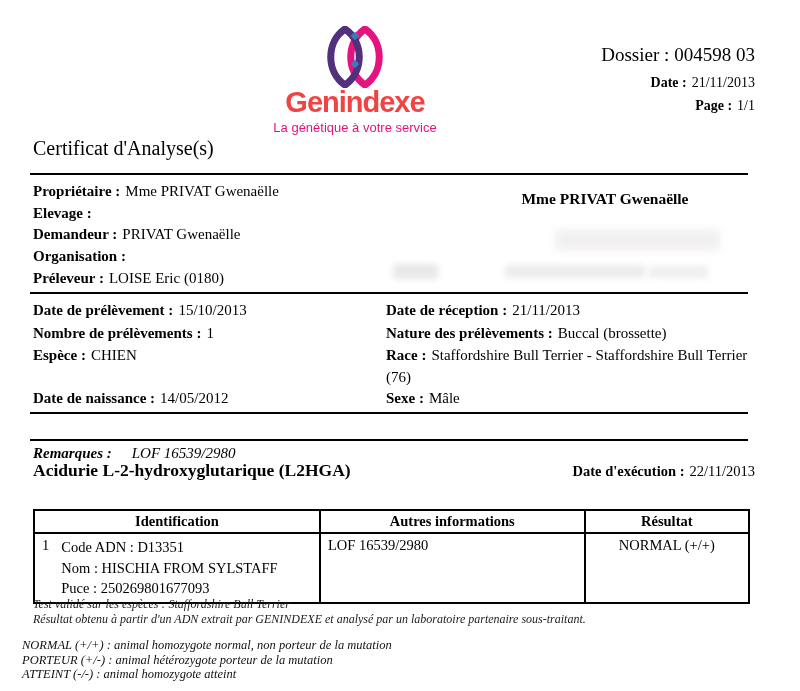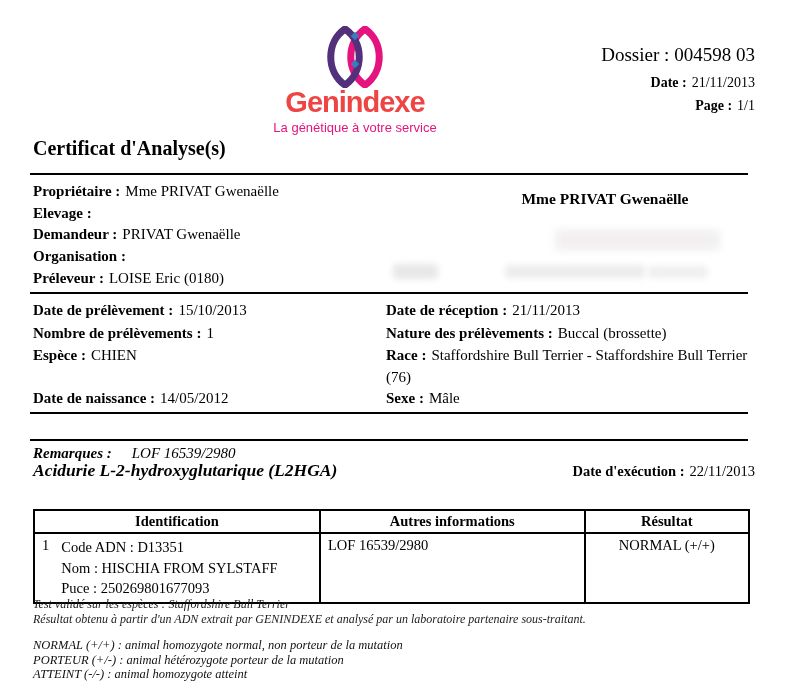--- a/index.html
+++ b/index.html
@@ -13,21 +13,21 @@
   .brand{font-size:29px;font-weight:bold;color:#ef4444;line-height:1;letter-spacing:-1px;}
   .tagline{font-size:13px;color:#e5137d;margin-top:3px;}
 
   .hdr-right{position:absolute;top:44px;right:45px;text-align:right;}
   .dossier-line{font-size:19px;font-weight:normal;margin-bottom:9px;}
   .hdr-line{font-size:14px;margin-bottom:7px;}
   .b{font-weight:bold;}
   .hdr-line span + span, .dossier-line span + span,
   .frow span + span, .exec span + span{margin-left:5px;}
 
-  .title{position:absolute;top:137px;left:33px;font-size:20px;font-weight:bold;}
+  .title{position:absolute;top:137px;left:33px;font-size:20px;font-weight:normal;}
 
   .rule{position:absolute;left:30px;width:718px;height:2px;background:#000;}
   .r1{top:173px}.r2{top:292px}.r3{top:412px}.r4{top:439px}
 
   
   .owner{position:absolute;top:181px;left:33px;font-size:15px;}
   .owner .frow{line-height:21.7px;}
   .recipient{position:absolute;top:190px;left:455px;width:300px;text-align:center;
              font-weight:bold;font-size:15.5px;}
 
@@ -42,37 +42,37 @@
   .frow{font-size:15px;line-height:22px;position:absolute;}
   .fl{left:33px;}
   .fr{left:386px;width:390px;}
   .y1{top:299px}.y2{top:322px}.y3{top:344px}.y4{top:387px}
 
   
   .remarks{position:absolute;top:417px;left:33px;font-size:15px;font-style:italic;margin-top:28px;}
   .remarks .val{margin-left:20px;}
 
   
-  .section-title{position:absolute;top:460px;left:33px;font-size:17.5px;font-weight:bold;font-style:italic;}
+  .section-title{position:absolute;top:460px;left:33px;font-size:17.5px;font-weight:bold;}
   .exec{position:absolute;top:463px;right:45px;font-size:14.5px;}
 
   table.dtable{position:absolute;top:509px;left:33px;width:717px;border-collapse:collapse;
                font-size:14.5px;}
   .dtable th,.dtable td{border:2px solid #000;vertical-align:top;}
   .dtable th{font-weight:bold;text-align:center;padding:2px 4px;}
   .dtable td{padding:3px 7px;height:60px;}
   .col1{width:40%;}.col2{width:37%;}.col3{width:23%;}
   .id-cell{display:flex;}
   .row-idx{margin-right:12px;}
   .id-lines div{line-height:20.5px;}
   .res-cell{text-align:center;}
 
   .notes{position:absolute;top:597px;left:33px;font-size:12px;font-style:italic;
          line-height:14.5px;color:#1a1a1a;}
-  .legend{position:absolute;top:638px;left:33px;font-size:12.5px;font-style:italic;
+  .legend{position:absolute;top:638px;left:22px;font-size:12.5px;font-style:italic;
           line-height:14.5px;color:#111;}
 </style>
 </head>
 <body>
 
 <div class="page">
 
   <div class="logo">
     <svg width="84" height="62" viewBox="0 0 84 62">
       <path d="M52,3 C33,16 33,46 52,59 C71,46 71,16 52,3 Z" fill="none" stroke="#e5137d" stroke-width="7" stroke-linejoin="round"></path>

